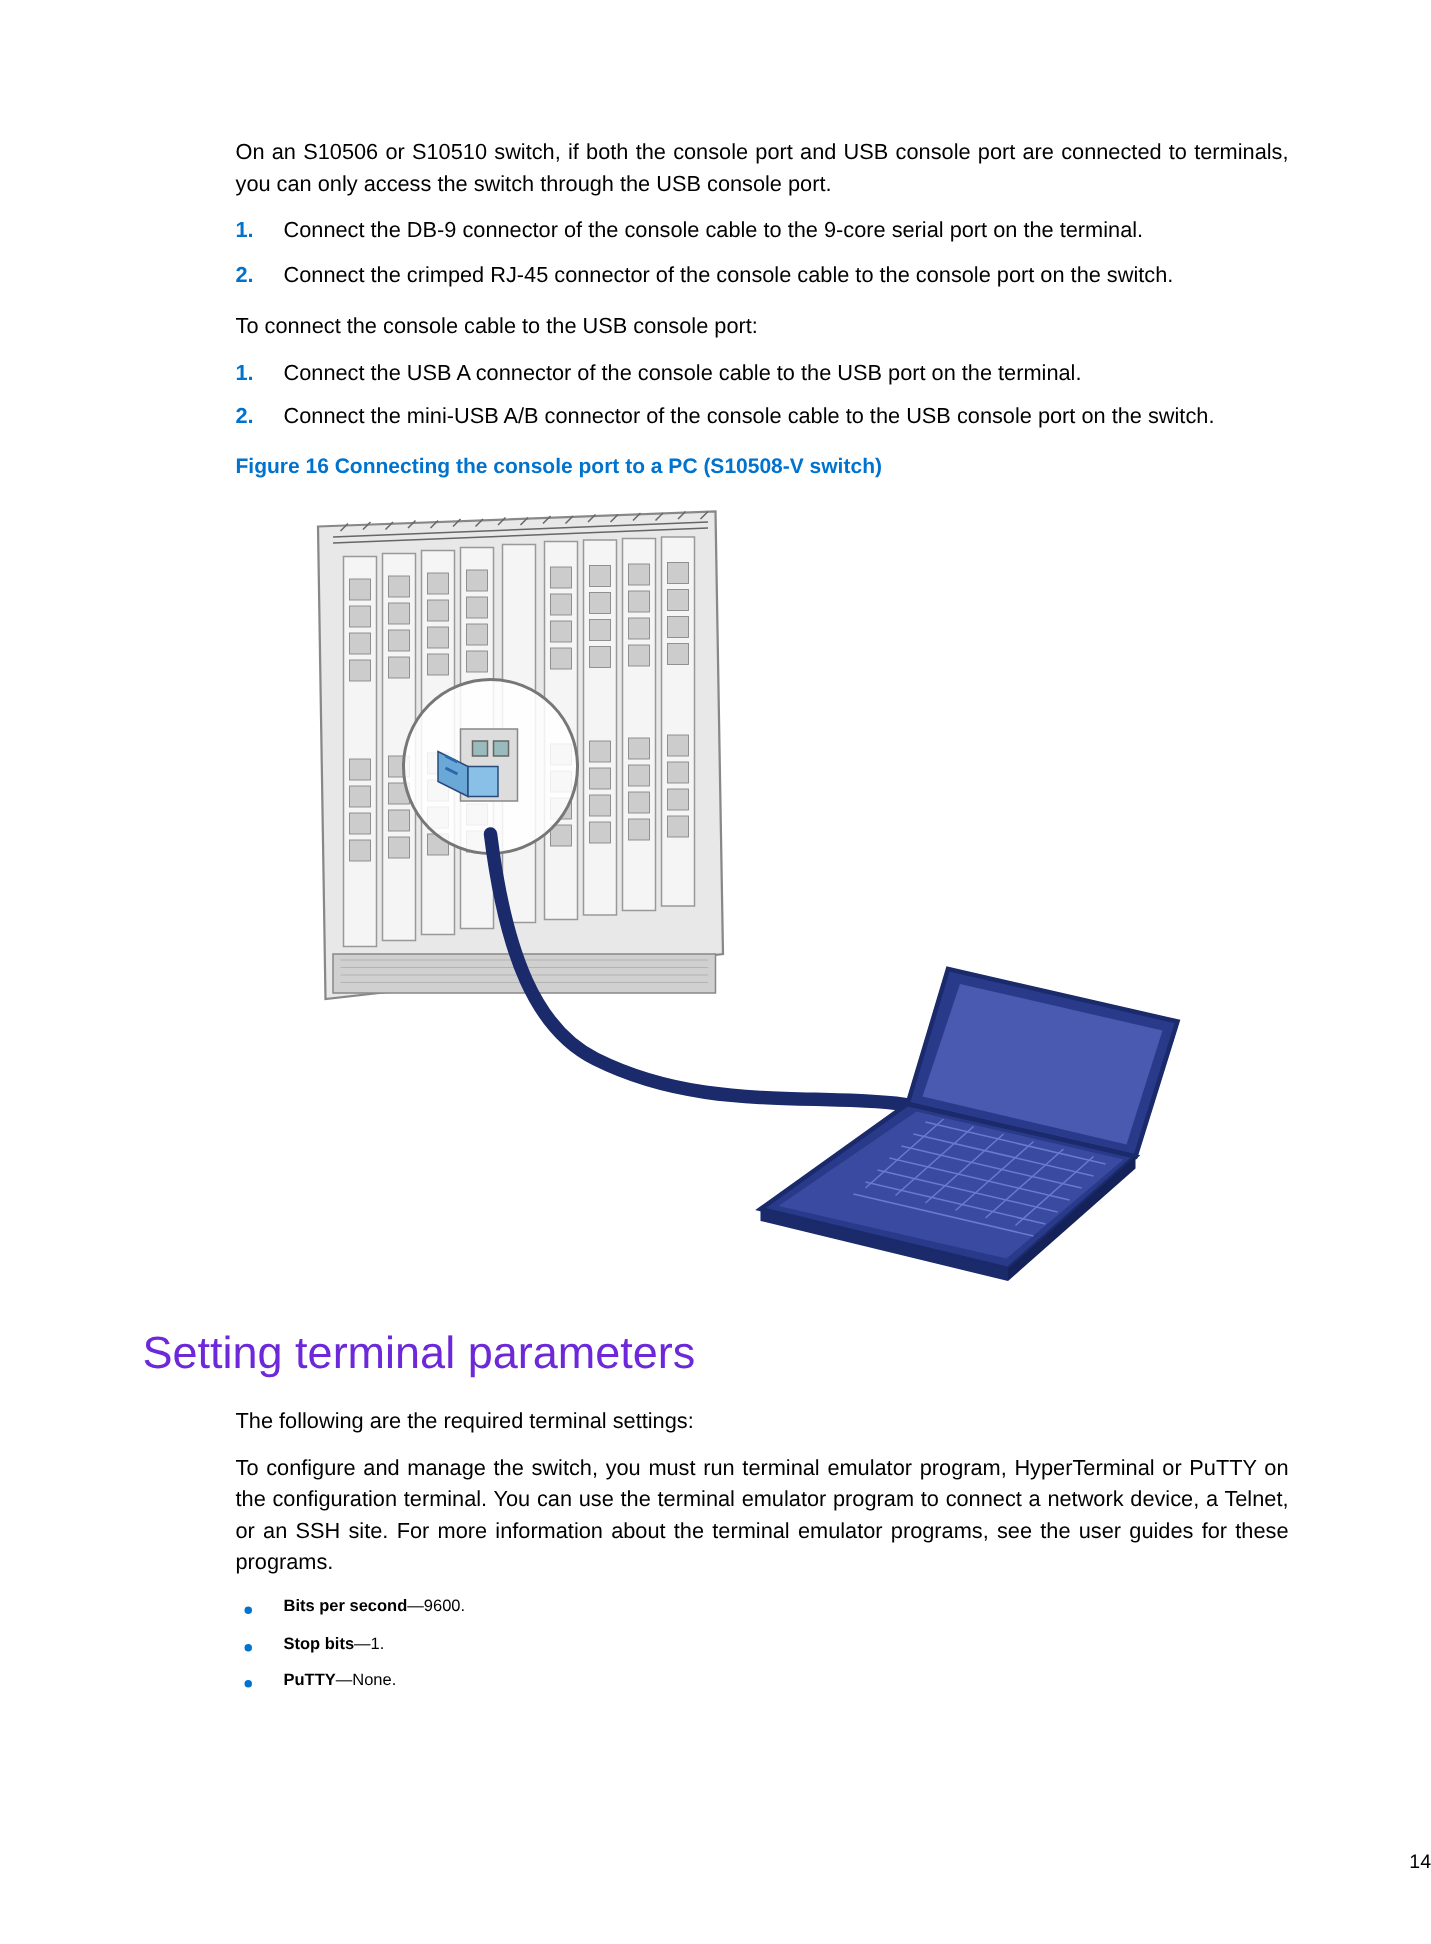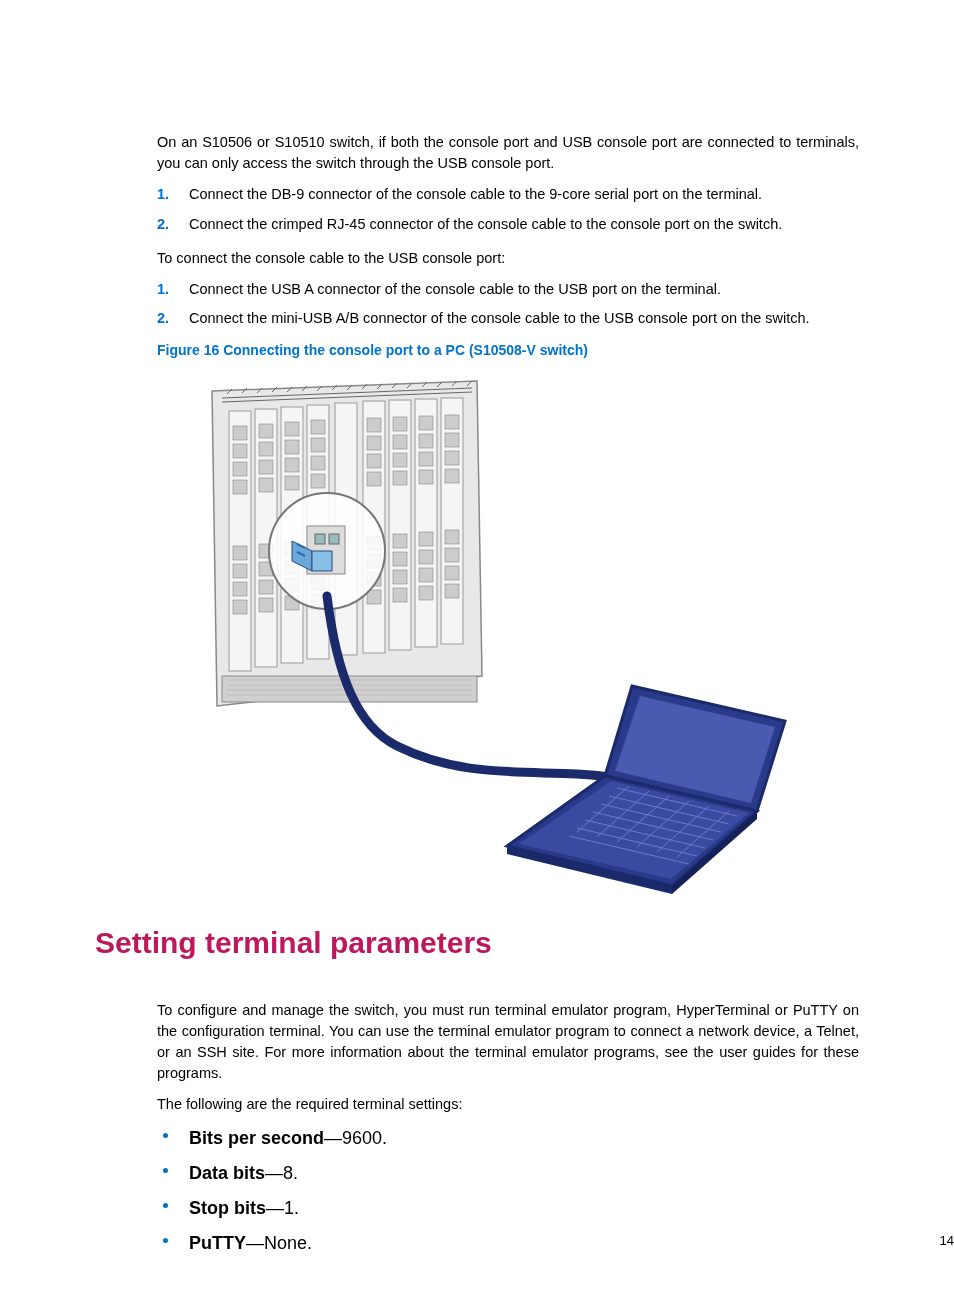--- a/index.html
+++ b/index.html
@@ -7,21 +7,20 @@
     width: 954px;
     height: 1296px;
     background: #fff;
     font-family: Arial, Helvetica, sans-serif;
     color: #000;
     position: relative;
     padding: 92px 95px 0 95px;
   }
   .content {
     margin-left: 62px;
-    margin-top: 40px;
   }
   p.body {
     font-size: 14.5px;
     line-height: 1.45;
     margin-bottom: 10px;
     text-align: justify;
   }
   ol.numbered {
     list-style: none;
     margin: 4px 0 12px 0;
@@ -46,31 +45,31 @@
     margin: 8px 0 18px 0;
   }
   .figure-area {
     width: 640px;
     height: 520px;
     margin: 0 0 30px 20px;
     position: relative;
   }
   h2.section {
     font-size: 30px;
-    font-weight: bold;
-    color: #be185d;
+    font-weight: normal;
+    color: #6d28d9;
     margin: 20px 0 18px 0;
     margin-left: 0;
   }
   ul.bullets {
     list-style: none;
     margin: 6px 0 12px 0;
   }
   ul.bullets li {
-    font-size: 18px;
+    font-size: 11px;
     line-height: 1.5;
     margin-bottom: 8px;
     position: relative;
     padding-left: 32px;
   }
   ul.bullets li::before {
     content: "";
     position: absolute;
     left: 6px;
     top: 8px;
@@ -250,23 +249,22 @@
           <line x1="552" y1="435" x2="500" y2="481"></line>
         </g>
       </g>
     </svg>
   </div>
 </div>
 
 <h2 class="section">Setting terminal parameters</h2>
 
 <div class="content">
+  <p class="body">The following are the required terminal settings:</p>
   <p class="body">To configure and manage the switch, you must run terminal emulator program, HyperTerminal or PuTTY on the configuration terminal. You can use the terminal emulator program to connect a network device, a Telnet, or an SSH site. For more information about the terminal emulator programs, see the user guides for these programs.</p>
-  <p class="body">The following are the required terminal settings:</p>
   <ul class="bullets">
     <li><span class="bold">Bits per second</span><span>—9600.</span></li>
-    <li><span class="bold">Data bits</span><span>—8.</span></li>
     <li><span class="bold">Stop bits</span><span>—1.</span></li>
     <li><span class="bold">PuTTY</span><span>—None.</span></li>
   </ul>
 </div>
 
 <div class="page-num">14</div>
 
 </body></html>

